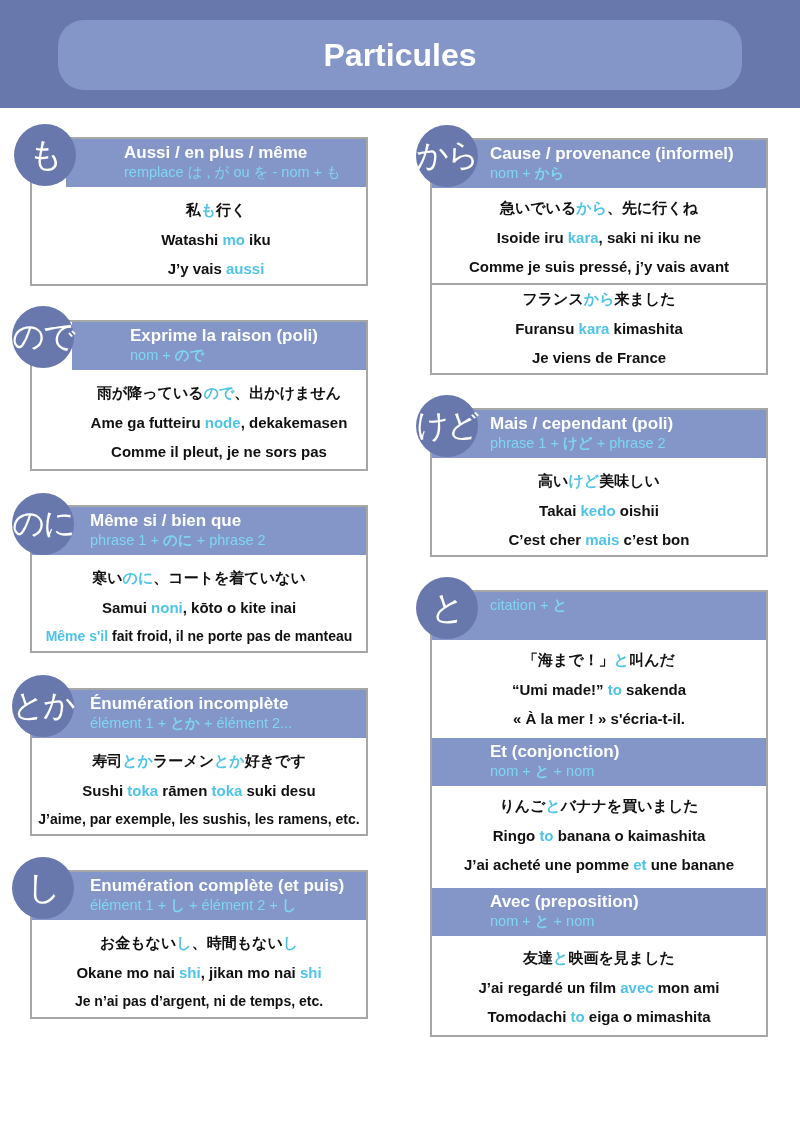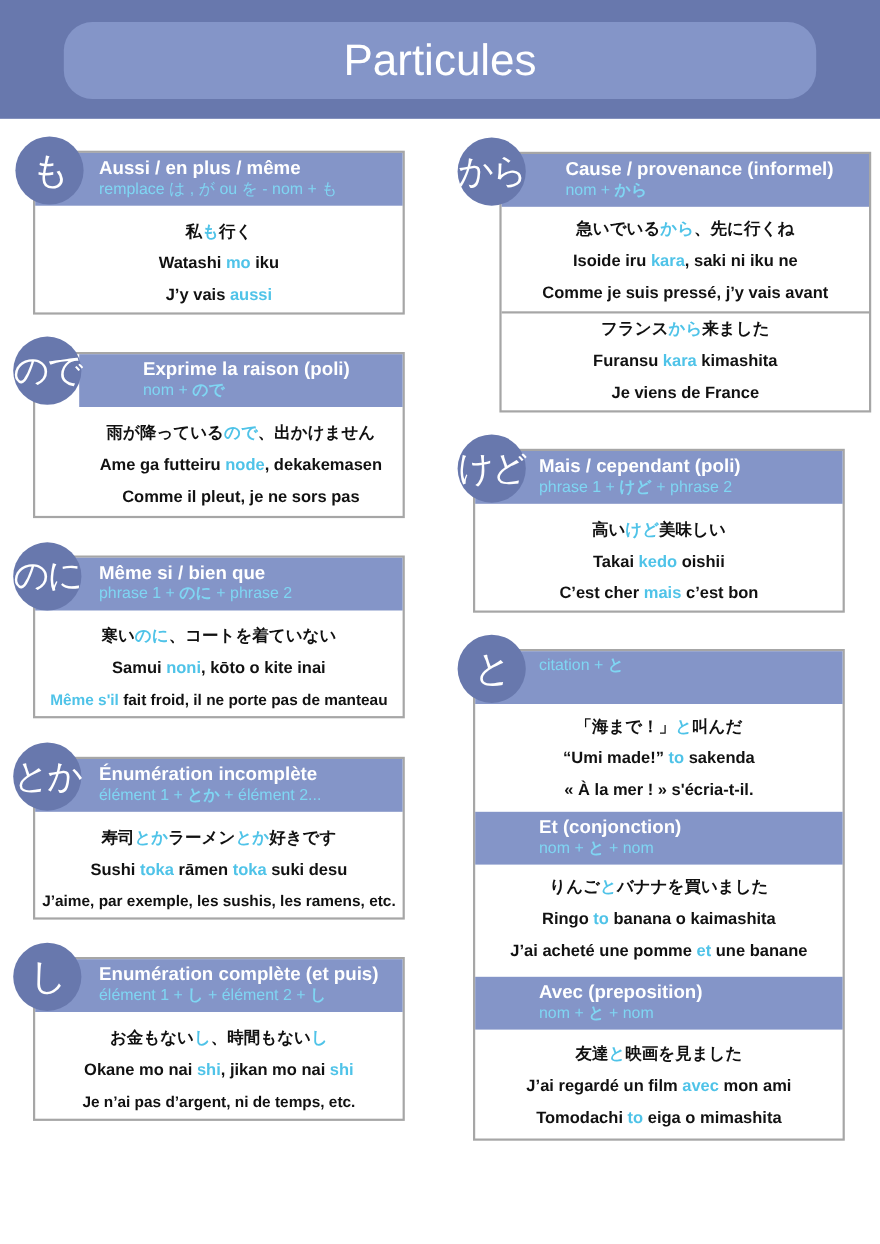--- a/index.html
+++ b/index.html
@@ -1,21 +1,21 @@
 <!DOCTYPE html>
 <html><head>
 <meta charset="utf-8">
 <style>
   * { box-sizing: border-box; margin: 0; padding: 0; }
   html, body { width: 800px; height: 1131px; background: #ffffff; overflow: hidden; }
   body { position: relative; font-family: "Liberation Sans", "DejaVu Sans", sans-serif; color: #111; }
 
   .top-band { position: absolute; left: 0; top: 0; width: 800px; height: 108px; background: #6878ad; }
   .title-pill { position: absolute; left: 58px; top: 20px; width: 684px; height: 70px; border-radius: 26px; background: #8495c8; display: flex; align-items: center; justify-content: center; }
-  .title-text { color: #ffffff; font-size: 40px; font-weight: normal; letter-spacing: 0px; }
+  .title-text { color: #ffffff; font-size: 32px; font-weight: bold; letter-spacing: 0px; }
 
   .card { position: absolute; width: 338px; border: 2px solid #a6a6a6; background: #ffffff; }
   .card.left { left: 30px; }
   .card.right { left: 430px; }
 
   .card-head { background: #8495c8; height: 48px; padding-left: 58px; padding-top: 4px; }
   .head-title { color: #ffffff; font-weight: bold; font-size: 17px; line-height: 20px; white-space: nowrap; }
   .head-formula { color: #7fd6f3; font-size: 14.5px; line-height: 19px; white-space: nowrap; }
   .head-formula .hl { font-weight: bold; }
 
@@ -30,21 +30,21 @@
 </style>
 </head>
 <body>
 
 <div class="top-band"></div>
 <div class="title-pill">
   <span class="title-text">Particules</span>
 </div>
 
 <div class="circle" style="left:14px; top:124px;">も</div>
-<div class="card left" style="top:137px; height:149px;">
+<div class="card left" style="top:137px; height:149px;padding-left:34px;">
   <div class="card-head">
     <div class="head-title">Aussi / en plus / même</div>
     <div class="head-formula"><span>remplace は , が ou を - nom + </span><span>も</span></div>
   </div>
   <div class="card-body">
     <div class="line jp"><span>私</span><span class="hl">も</span><span>行く</span></div>
     <div class="line"><span>Watashi </span><span class="hl">mo</span><span> iku</span></div>
     <div class="line"><span>J’y vais </span><span class="hl">aussi</span><span></span></div>
   </div>
 </div>
@@ -95,21 +95,21 @@
     <div class="head-formula"><span>élément 1 + </span><span class="hl" style="color:#7fd6f3">し</span><span> + élément 2 + </span><span class="hl" style="color:#7fd6f3">し</span></div>
   </div>
   <div class="card-body">
     <div class="line jp"><span>お金もない</span><span class="hl">し</span><span>、時間もない</span><span class="hl">し</span></div>
     <div class="line"><span>Okane mo nai </span><span class="hl">shi</span><span>, jikan mo nai </span><span class="hl">shi</span></div>
     <div class="line" style="font-size:14px;"><span>Je n’ai pas d’argent, ni de temps, etc.</span></div>
   </div>
 </div>
 
 <div class="circle two" style="left:416px; top:125px;">から</div>
-<div class="card right" style="top:138px; height:237px;margin-left:24px;">
+<div class="card right" style="top:138px; height:237px;">
   <div class="card-head">
     <div class="head-title">Cause / provenance (informel)</div>
     <div class="head-formula"><span>nom + </span><span class="hl" style="color:#7fd6f3">から</span></div>
   </div>
   <div class="card-body" style="padding:6px 0 2px 0;">
     <div class="line jp"><span>急いでいる</span><span class="hl">から</span><span>、先に行くね</span></div>
     <div class="line"><span>Isoide iru </span><span class="hl">kara</span><span>, saki ni iku ne</span></div>
     <div class="line"><span>Comme je suis pressé, j’y vais avant</span></div>
   </div>
   <div class="divider"></div>

